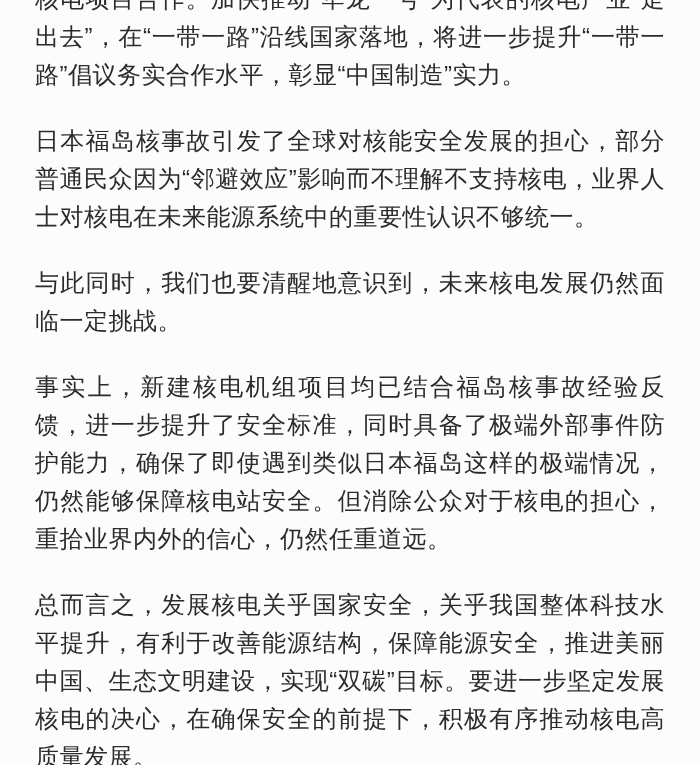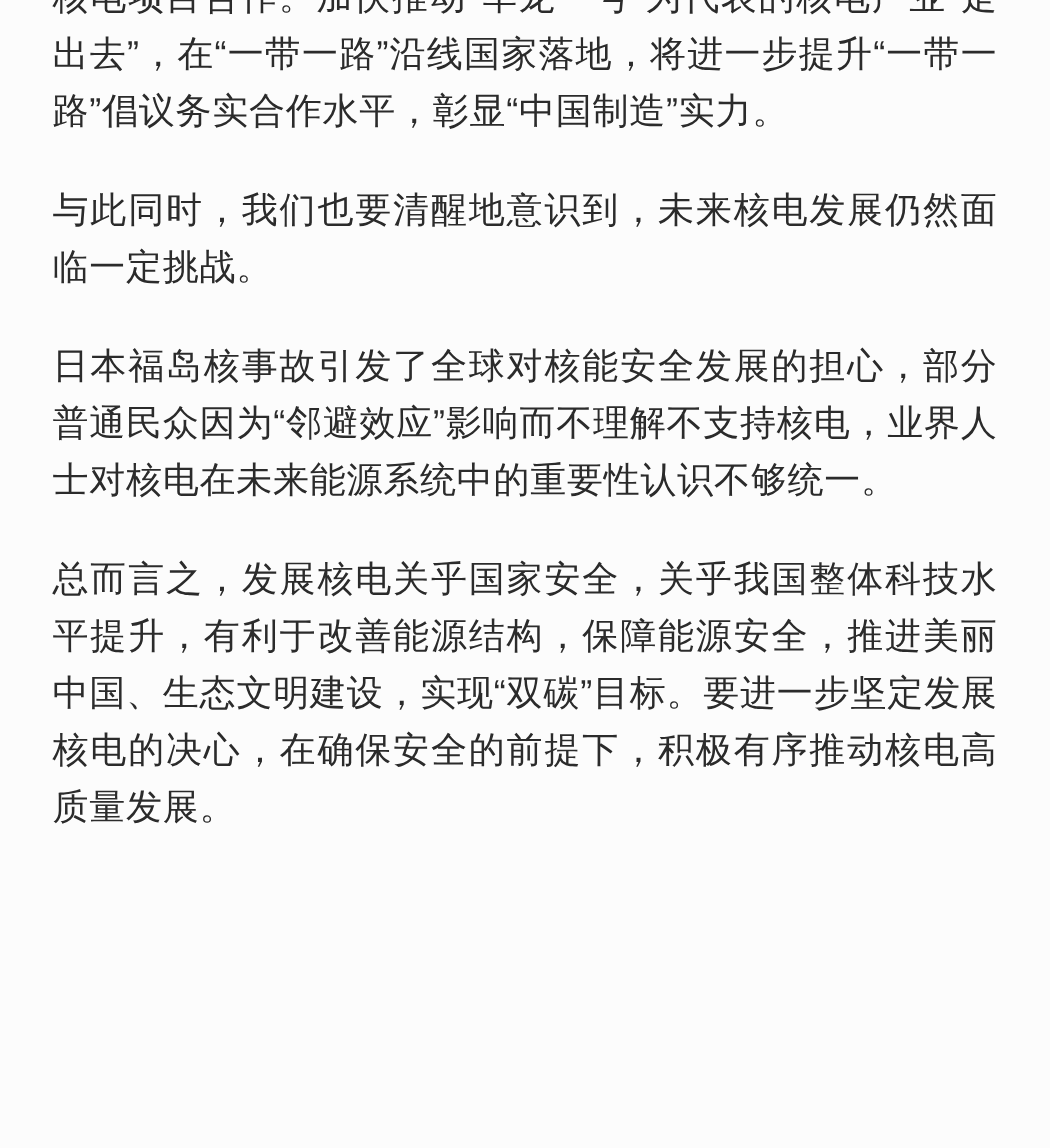--- a/index.html
+++ b/index.html
@@ -31,16 +31,17 @@
   }
   .article p:last-child {
     margin-bottom: 0;
   }
 </style>
 </head>
 <body>
 
 <main class="article">
   <p>核电项目合作。加快推动“华龙一号”为代表的核电产业“走出去”，在“一带一路”沿线国家落地，将进一步提升“一带一路”倡议务实合作水平，彰显“中国制造”实力。</p>
+  <p>日本福岛核事故引发了全球对核能安全发展的担心，部分普通民众因为“邻避效应”影响而不理解不支持核电，业界人士对核电在未来能源系统中的重要性认识不够统一。</p>
   <p>与此同时，我们也要清醒地意识到，未来核电发展仍然面临一定挑战。</p>
-  <p>日本福岛核事故引发了全球对核能安全发展的担心，部分普通民众因为“邻避效应”影响而不理解不支持核电，业界人士对核电在未来能源系统中的重要性认识不够统一。</p>
+  <p>事实上，新建核电机组项目均已结合福岛核事故经验反馈，进一步提升了安全标准，同时具备了极端外部事件防护能力，确保了即使遇到类似日本福岛这样的极端情况，仍然能够保障核电站安全。但消除公众对于核电的担心，重拾业界内外的信心，仍然任重道远。</p>
   <p>总而言之，发展核电关乎国家安全，关乎我国整体科技水平提升，有利于改善能源结构，保障能源安全，推进美丽中国、生态文明建设，实现“双碳”目标。要进一步坚定发展核电的决心，在确保安全的前提下，积极有序推动核电高质量发展。</p>
 </main>
 
 </body></html>

